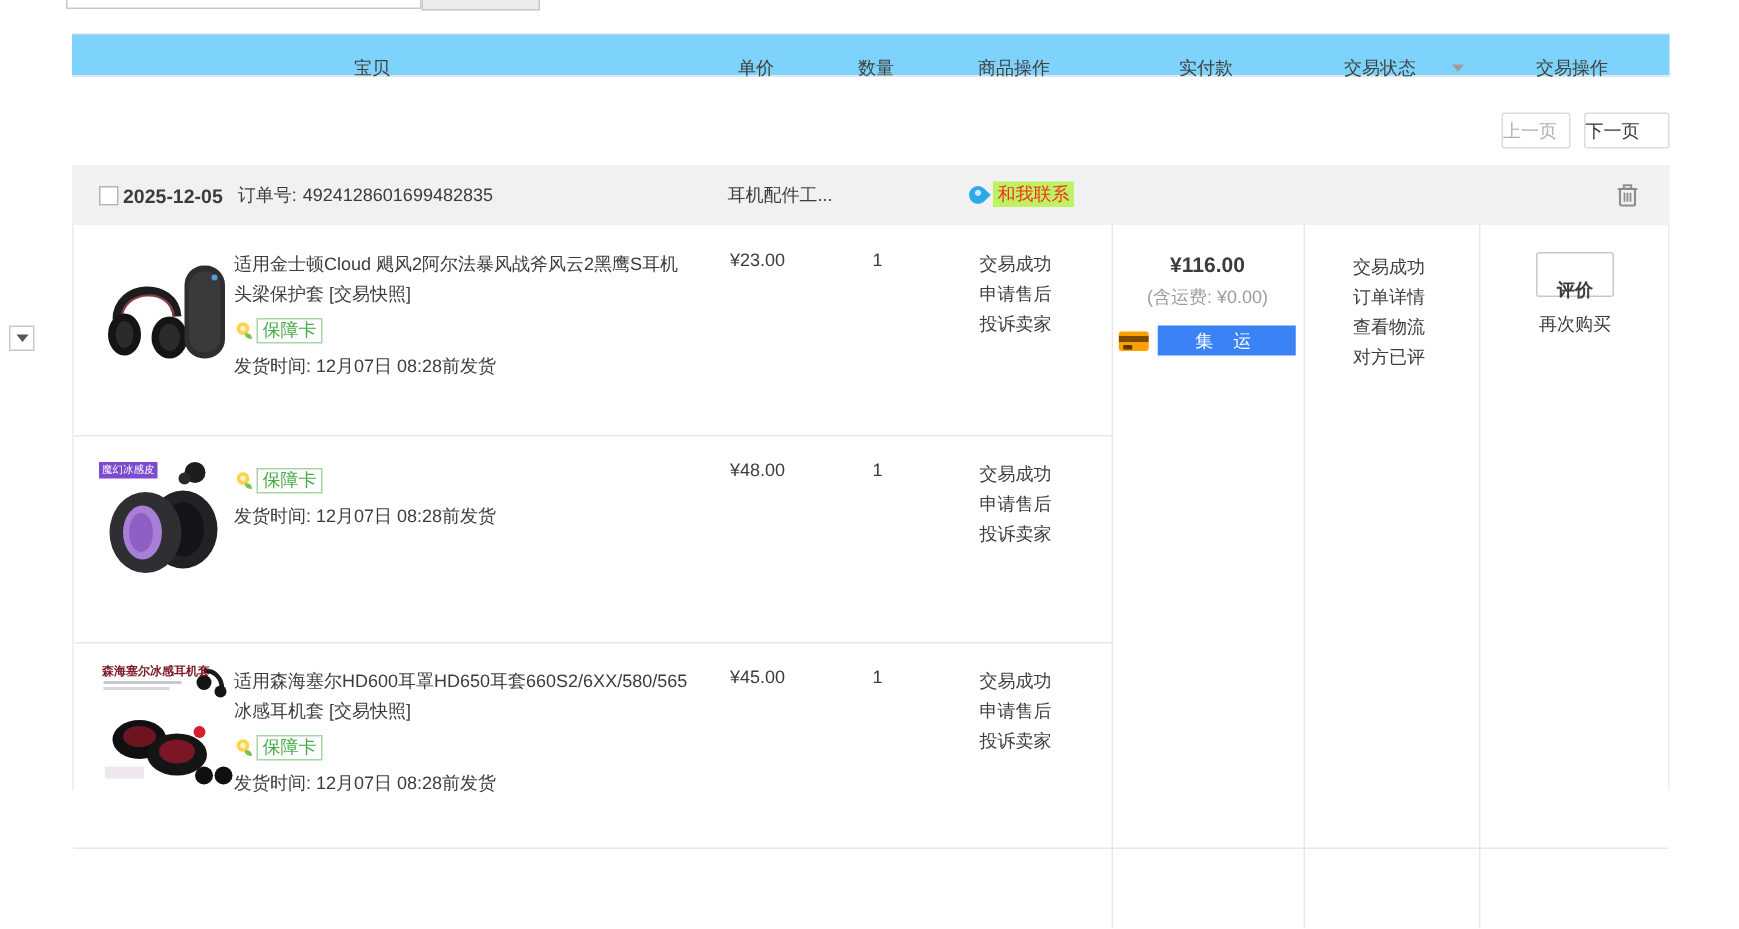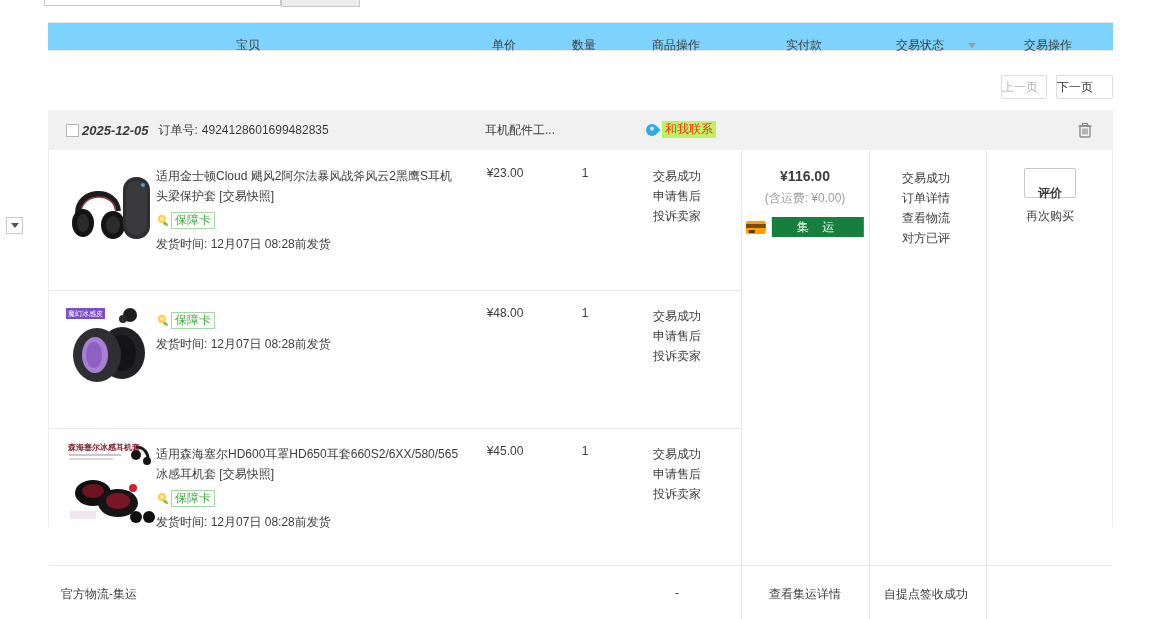--- a/index.html
+++ b/index.html
@@ -26,21 +26,21 @@
   
   .pg-btn { position:absolute; top:75px; height:24px; line-height:22px; text-align:left;
     background:#fff; border:1px solid #dcdcdc; border-radius:2px; cursor:pointer; }
   .pg-prev { left:1001px; width:46px; color:#b0b0b0; }
   .pg-next { left:1056px; width:57px; color:#333; }
 
   
   .ohead { left:48px; top:110px; width:1065px; height:40px; background:#f1f1f1; }
   .oh-left { position:absolute; left:18px; top:0; height:40px; display:flex; align-items:center; }
   .chk { width:13px; height:13px; border:1px solid #b5b5b5; background:#fff; margin-right:3px; }
-  .odate { font-weight:bold; font-size:13px; margin-right:10px;font-style:italic; }
+  .odate { font-weight:bold; font-size:13px; margin-right:10px; }
   .ono-label { margin-right:4px; }
   .shop { position:absolute; left:437px; top:0; line-height:40px; }
   .ww-icon { position:absolute; left:598px; top:14px; width:12px; height:12px;
     background:#2ba9e8; border-radius:50% 0 50% 50%; transform:rotate(45deg); }
   .ww-dot { position:absolute; left:3px; top:3px; width:4px; height:4px; background:#cdeafd; border-radius:50%; }
   .contact { position:absolute; left:614px; top:11px; background:#bef264; color:#f42f19;
     padding:1px 3px; line-height:15px; cursor:pointer; }
   .trash { position:absolute; left:1028px; top:11px; width:18px; height:18px; cursor:pointer; }
 
   
@@ -63,21 +63,21 @@
   .iops div { cursor:pointer; }
 
   
   .pay { position:absolute; left:756px; top:18px; text-align:center; white-space:nowrap; }
   .pay-amount { font-size:14px; font-weight:bold; }
   .pay-note { margin-top:6px; color:#9c9c9c; }
   .pay-icons { margin-top:10px; display:flex; align-items:center; justify-content:center; gap:6px; }
   .card-ico { position:relative; width:20px; height:13px; background:#ffa000; border-radius:2px; overflow:hidden; }
   .card-stripe { position:absolute; left:0; top:3px; width:20px; height:4px; background:#7a4a00; }
   .card-chip { position:absolute; left:3px; top:9px; width:6px; height:3px; background:#5b3a00; }
-  .consol-tag { background:#15803d; color:#fff; padding:2px 25px; letter-spacing:5px; line-height:16px; cursor:pointer; }
+  .consol-tag { background:#3b82f6; color:#fff; padding:2px 25px; letter-spacing:5px; line-height:16px; cursor:pointer; }
   .statuscell { position:absolute; left:877px; top:18px; text-align:center; line-height:20px; white-space:nowrap; }
   .statuscell div { cursor:pointer; }
   .opscell { position:absolute; left:1001px; top:18px; text-align:center; white-space:nowrap; }
   .rate-btn { display:inline-block; min-width:52px; height:30px; line-height:28px; padding:10px 12px;
     border:1px solid #c9c9c9; border-radius:2px; background:#fff; font-weight:bold; cursor:pointer; }
   .rebuy { margin-top:8px; cursor:pointer; }
 
   
   .ofoot { position:absolute; left:0; top:415px; width:1063px; height:54px; }
   .f-log { position:absolute; left:12px; top:21px; }
@@ -273,25 +273,19 @@
       <div>订单详情</div>
       <div>查看物流</div>
       <div>对方已评</div>
     </div>
 
     <div class="opscell cx">
       <div class="rate-btn">评价</div>
       <div class="rebuy">再次购买</div>
     </div>
 
-    <div class="ofoot">
-      <span class="f-log">官方物流-集运</span>
-      <span class="f-dash cx">-</span>
-      <span class="f-detail cx">查看集运详情</span>
-      <span class="f-recv cx">自提点签收成功</span>
-    </div>
   </div>
 
   <div class="abs floater">
     <span class="floater-tri"></span>
   </div>
 
 </div>
 
 </body></html>

